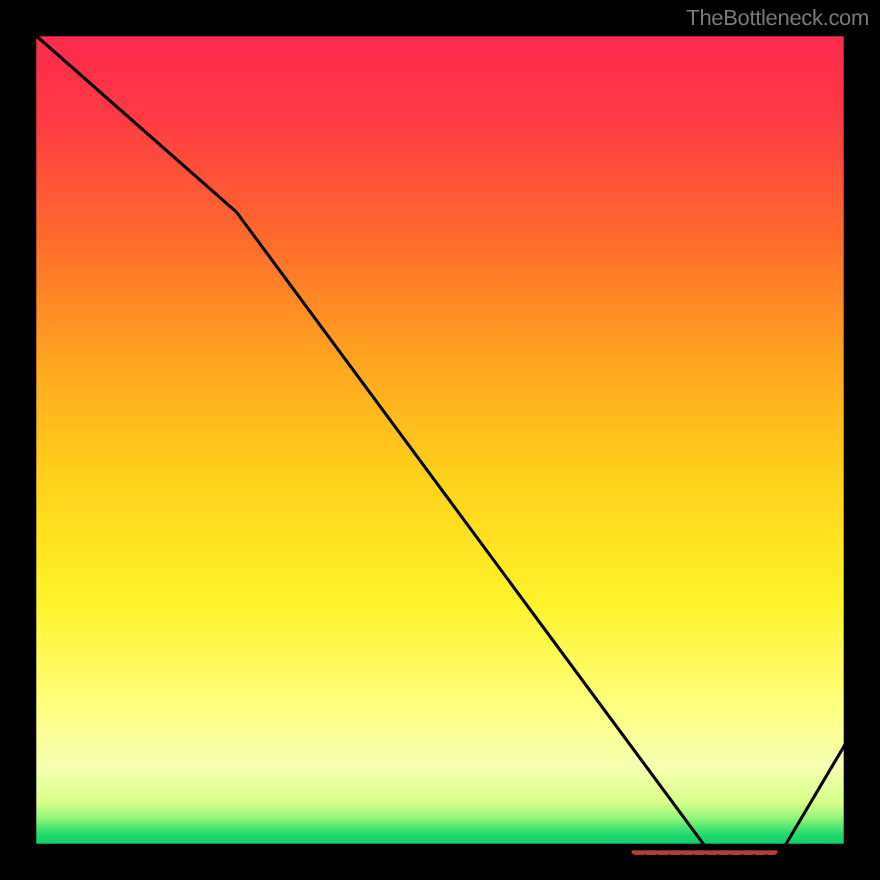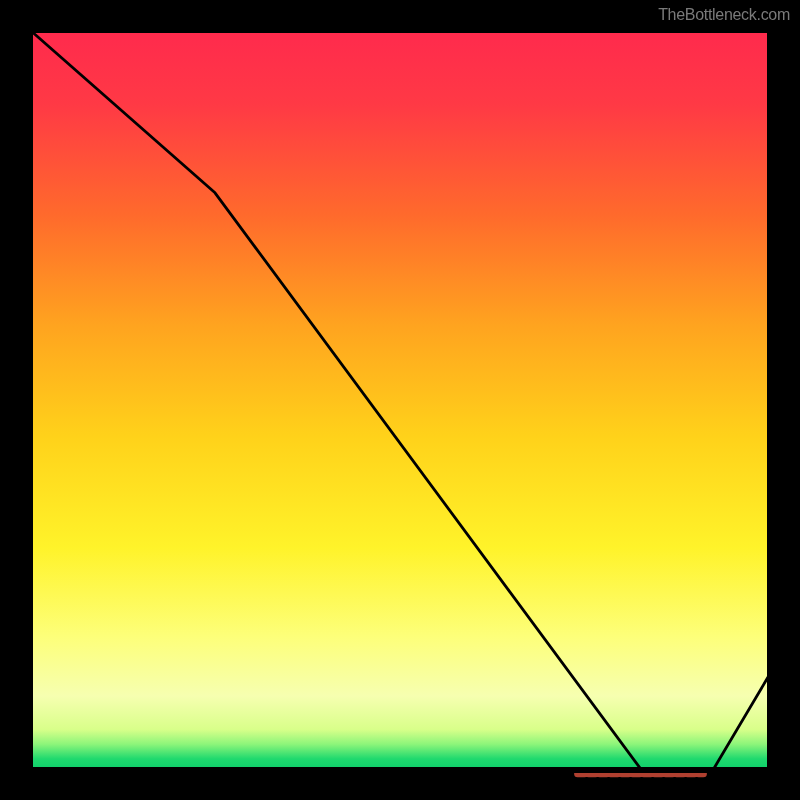--- a/index.html
+++ b/index.html
@@ -14,21 +14,21 @@
     position: relative;
     width: 800px;
     height: 800px;
     background: #000;
   }
   .watermark {
     position: absolute;
     top: 6px;
     right: 10px;
     font-family: Arial, sans-serif;
-    font-size: 16px;
+    font-size: 20px;
     color: #7a7a7a;
     font-weight: 500;
     letter-spacing: -0.3px;
   }
   svg {
     position: absolute;
     top: 0;
     left: 0;
   }
   .x-marker-label {

